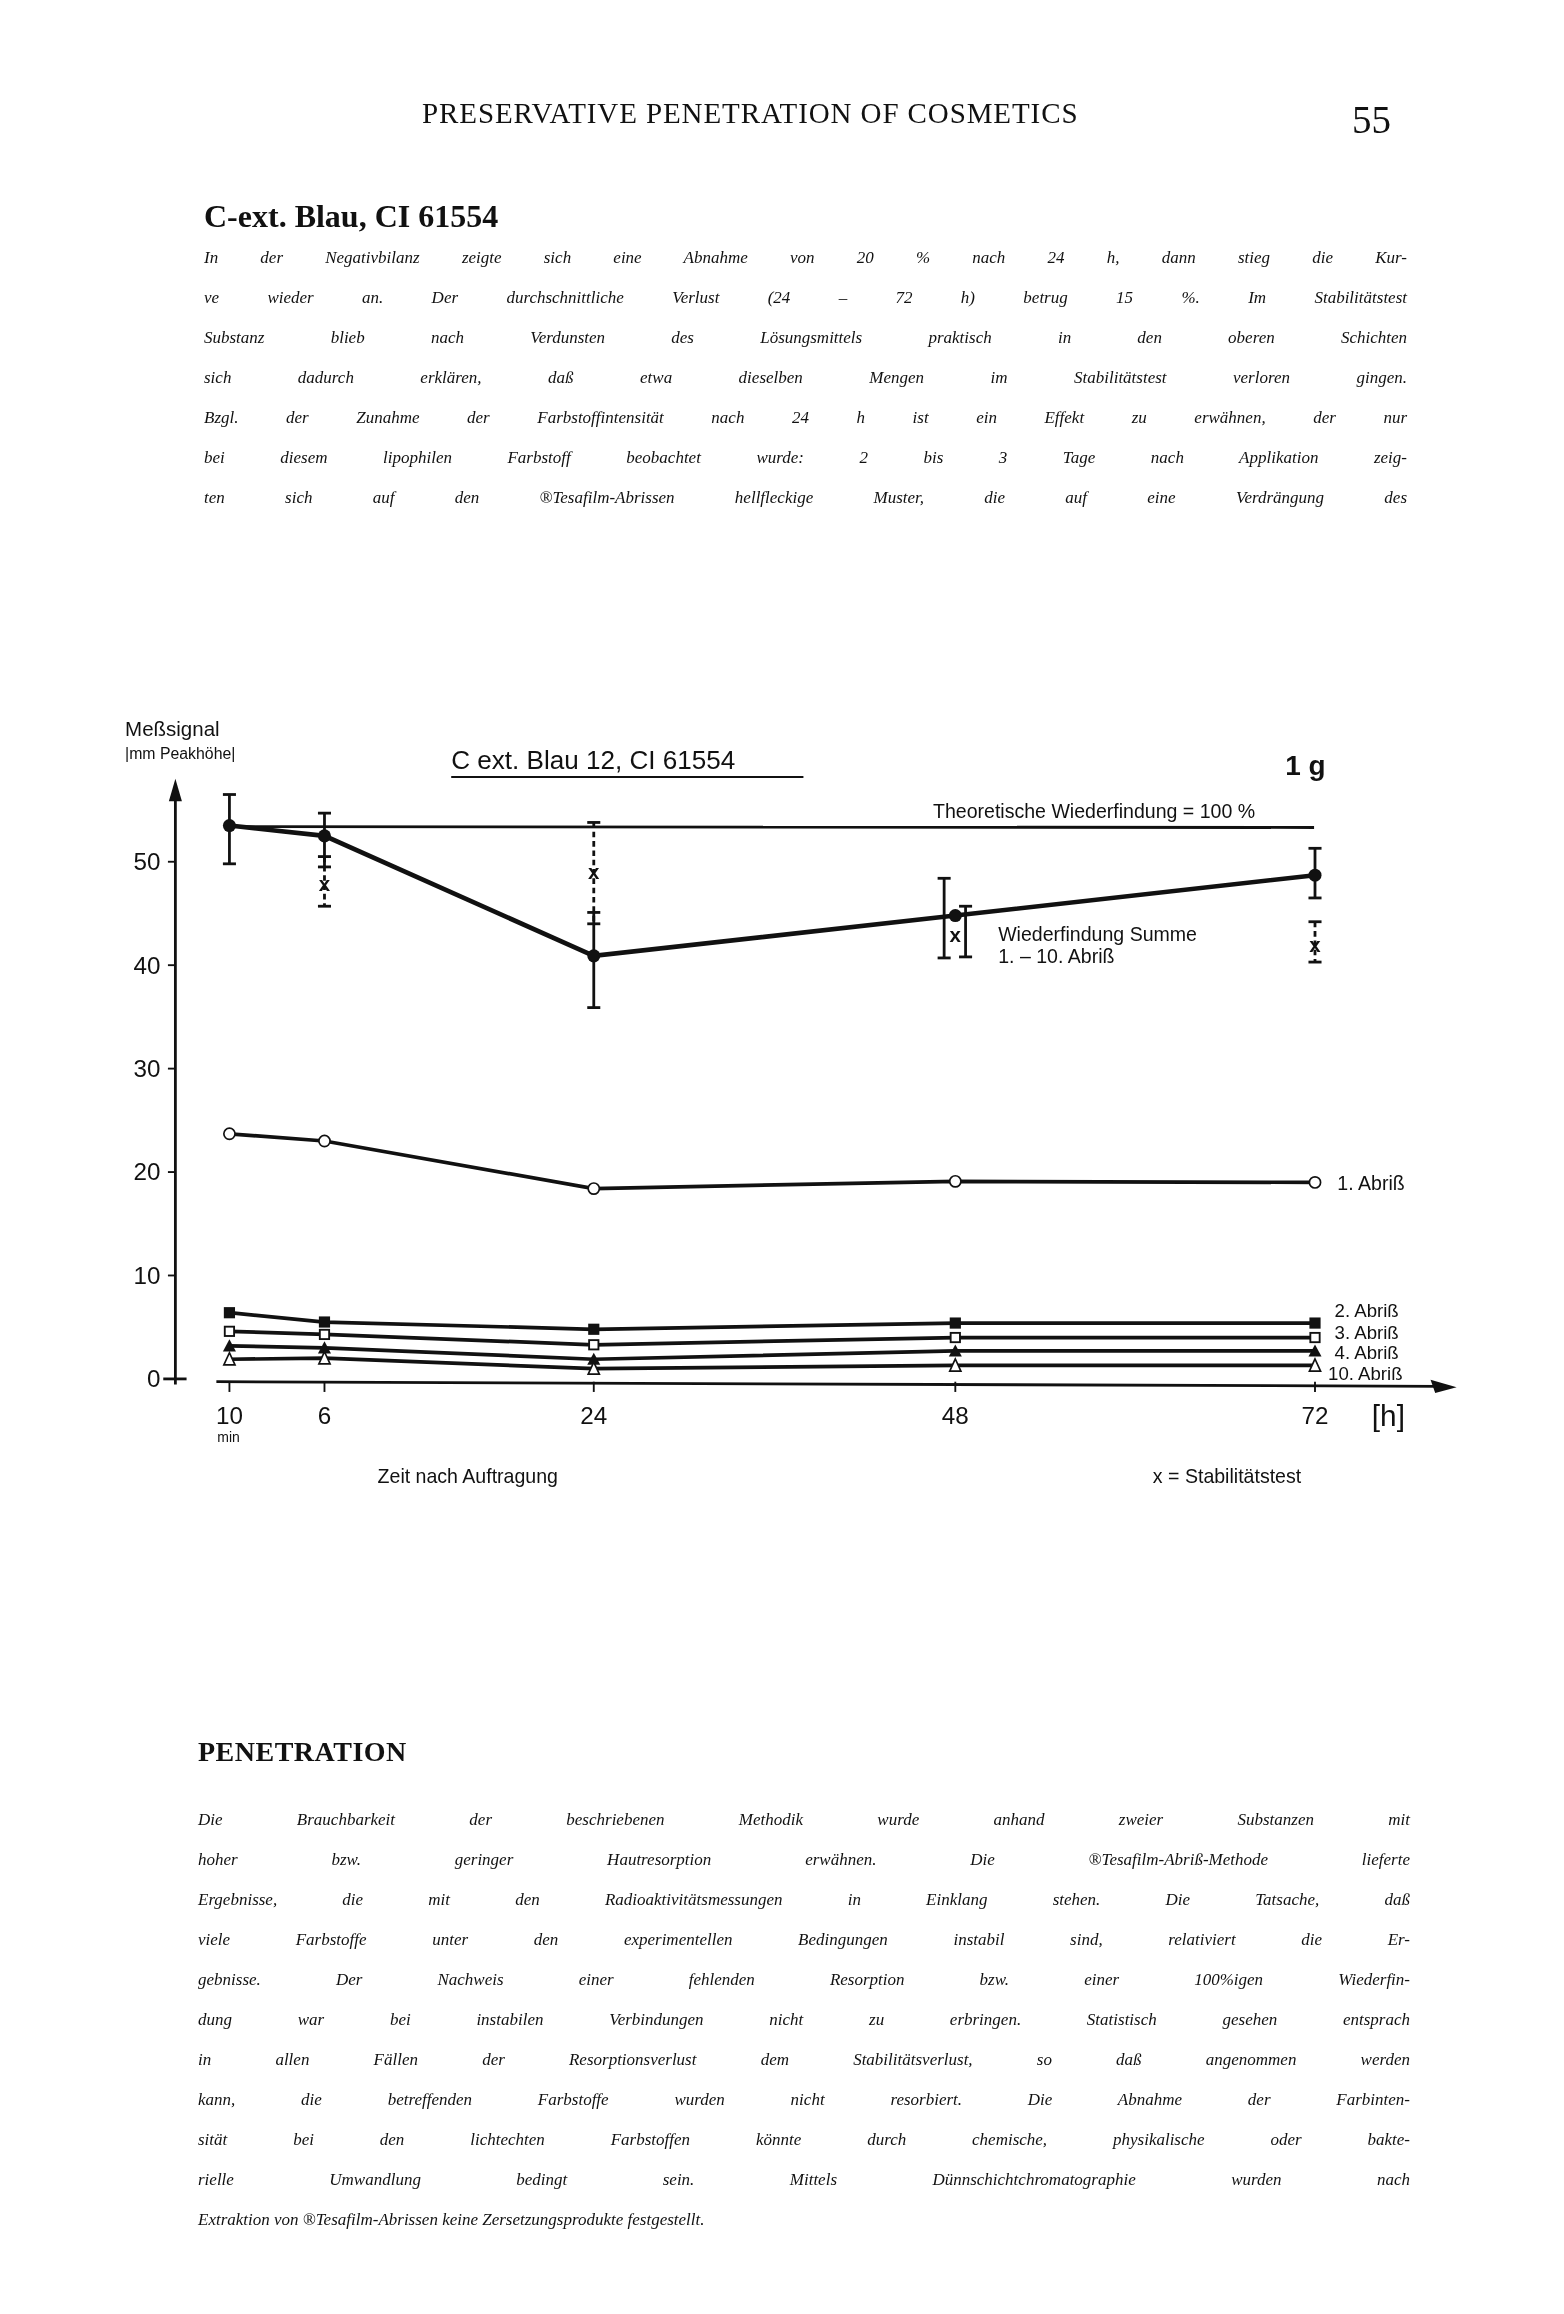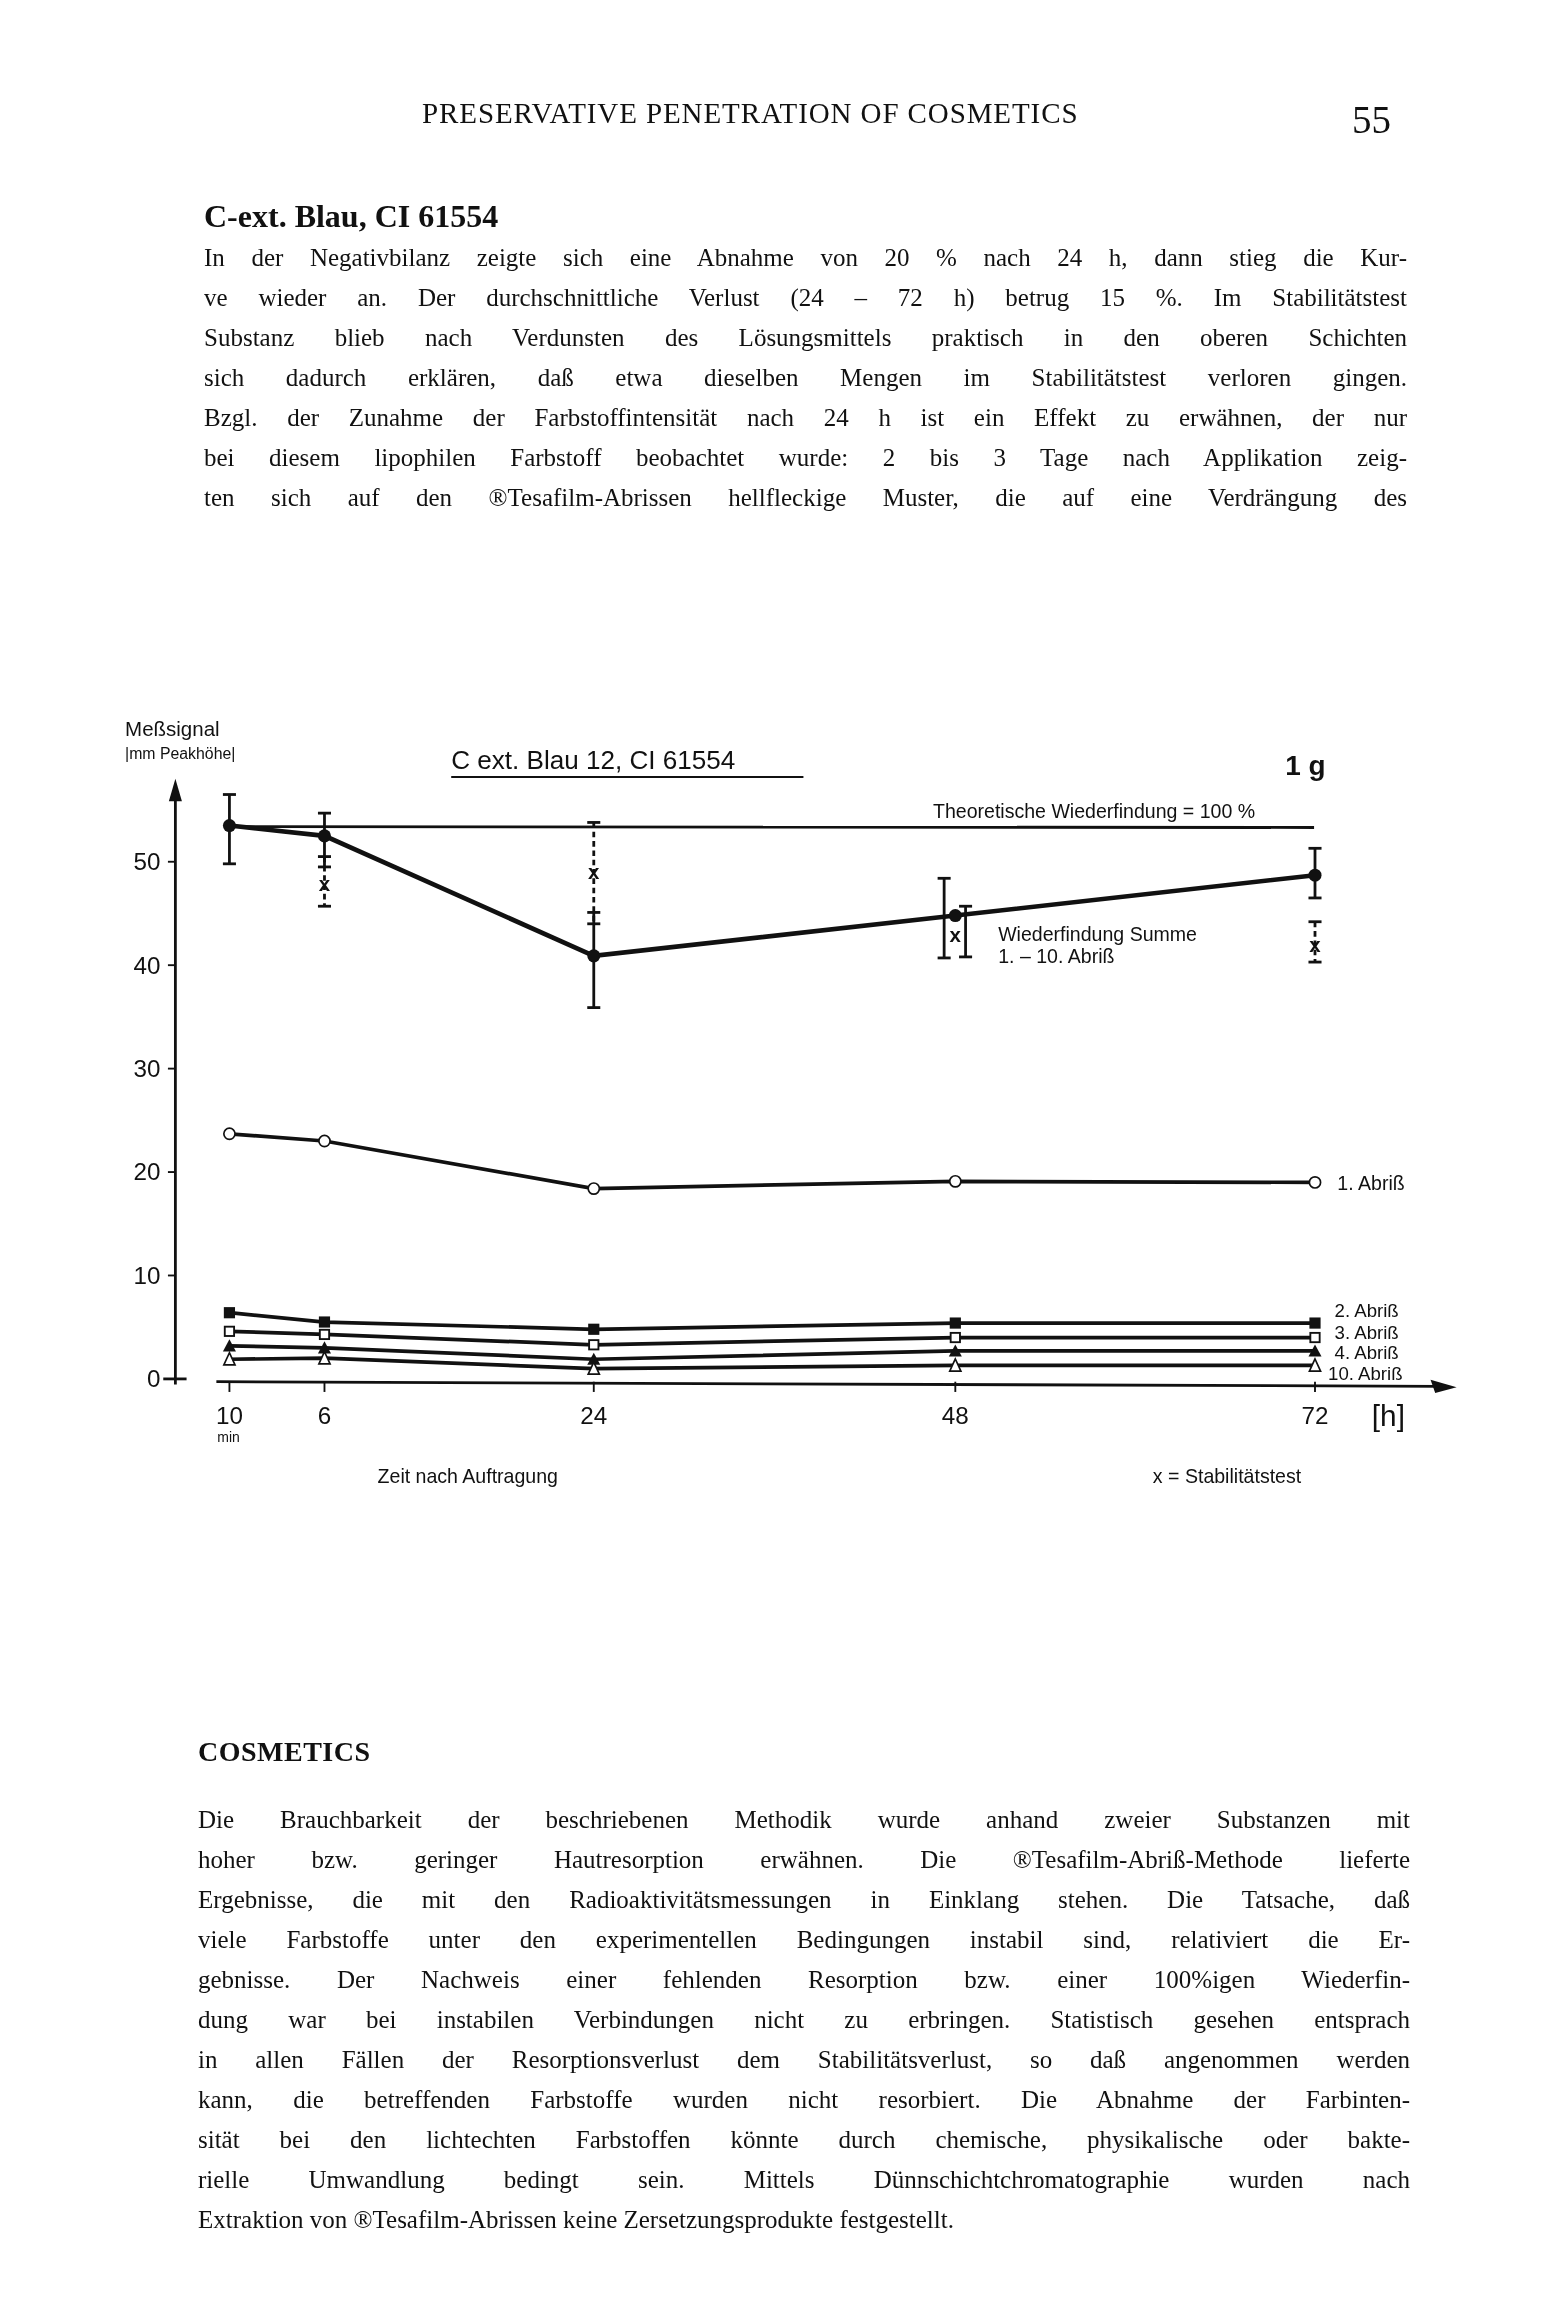--- a/index.html
+++ b/index.html
@@ -1,21 +1,21 @@
 <!DOCTYPE html>
 <html style="font-size:15px"><head>
 <meta charset="utf-8">
 <style>
   html, body { margin:0; padding:0; background:#ffffff; }
   body { width:1564px; height:2315px; position:relative; overflow:hidden; color:#111; }
   .serif { font-family:"Liberation Serif","DejaVu Serif",serif; }
   #running-head { position:absolute; top:97px; left:399px; font-size:29px; letter-spacing:0.9px; white-space:nowrap;margin-left:23px; }
   #page-number { position:absolute; top:97px; left:1352px; font-size:39px; }
   #section-heading { position:absolute; top:198px; left:204px; font-size:32px; font-weight:bold; }
-  .para { position:absolute; left:204px; width:1203px; font-size:25px; line-height:40px; text-align:justify; }
+  .para { position:absolute; left:204px; width:1203px; font-size:17px; line-height:40px; text-align:justify;font-style:italic; }
   .para .line { display:block; white-space:nowrap; text-align-last:justify; }
   .para .line.last { text-align-last:left; }
   #para1 { top:238px; }
   #diskussion-heading { position:absolute; top:1736px; left:198px; font-size:28px; font-weight:bold; letter-spacing:0.5px; }
   #para2 { top:1800px; left:198px; width:1212px; }
   #chart { position:absolute; left:0; top:708px; width:1564px; height:820px; }
   #chart text { font-family:"Liberation Sans","DejaVu Sans",sans-serif; fill:#111; }
 </style>
 </head>
 <body>
@@ -145,21 +145,21 @@
       <polygon points="1411,1443.03 1404,1456.03 1418,1456.03" fill="#111"></polygon>
       <polyline points="246,1458.91 348,1457.8 637,1468.9 1025,1465.57 1411,1465.57" fill="none" stroke="#111" stroke-width="4"></polyline>
       <polygon points="246,1451.91 240,1464.91 252,1464.91" fill="#fff" stroke="#111" stroke-width="1.8"></polygon>
       <polygon points="348,1450.8 342,1463.8 354,1463.8" fill="#fff" stroke="#111" stroke-width="1.8"></polygon>
       <polygon points="637,1461.9 631,1474.9 643,1474.9" fill="#fff" stroke="#111" stroke-width="1.8"></polygon>
       <polygon points="1025,1458.57 1019,1471.57 1031,1471.57" fill="#fff" stroke="#111" stroke-width="1.8"></polygon>
       <polygon points="1411,1458.57 1405,1471.57 1417,1471.57" fill="#fff" stroke="#111" stroke-width="1.8"></polygon>
     </g>
 </svg>
 
-<div id="diskussion-heading" class="serif">COSMETICS</div>
+<div id="diskussion-heading" class="serif">PENETRATION</div>
 <div id="para2" class="para serif">
   <span class="line">Die Brauchbarkeit der beschriebenen Methodik wurde anhand zweier Substanzen mit</span>
   <span class="line">hoher bzw. geringer Hautresorption erwähnen. Die ®Tesafilm-Abriß-Methode lieferte</span>
   <span class="line">Ergebnisse, die mit den Radioaktivitätsmessungen in Einklang stehen. Die Tatsache, daß</span>
   <span class="line">viele Farbstoffe unter den experimentellen Bedingungen instabil sind, relativiert die Er-</span>
   <span class="line">gebnisse. Der Nachweis einer fehlenden Resorption bzw. einer 100%igen Wiederfin-</span>
   <span class="line">dung war bei instabilen Verbindungen nicht zu erbringen. Statistisch gesehen entsprach</span>
   <span class="line">in allen Fällen der Resorptionsverlust dem Stabilitätsverlust, so daß angenommen werden</span>
   <span class="line">kann, die betreffenden Farbstoffe wurden nicht resorbiert. Die Abnahme der Farbinten-</span>
   <span class="line">sität bei den lichtechten Farbstoffen könnte durch chemische, physikalische oder bakte-</span>

